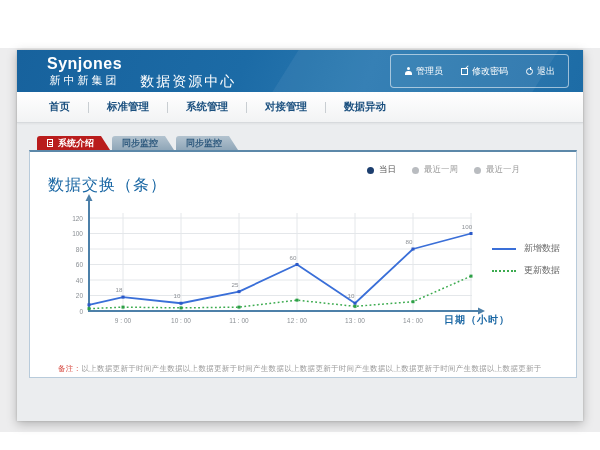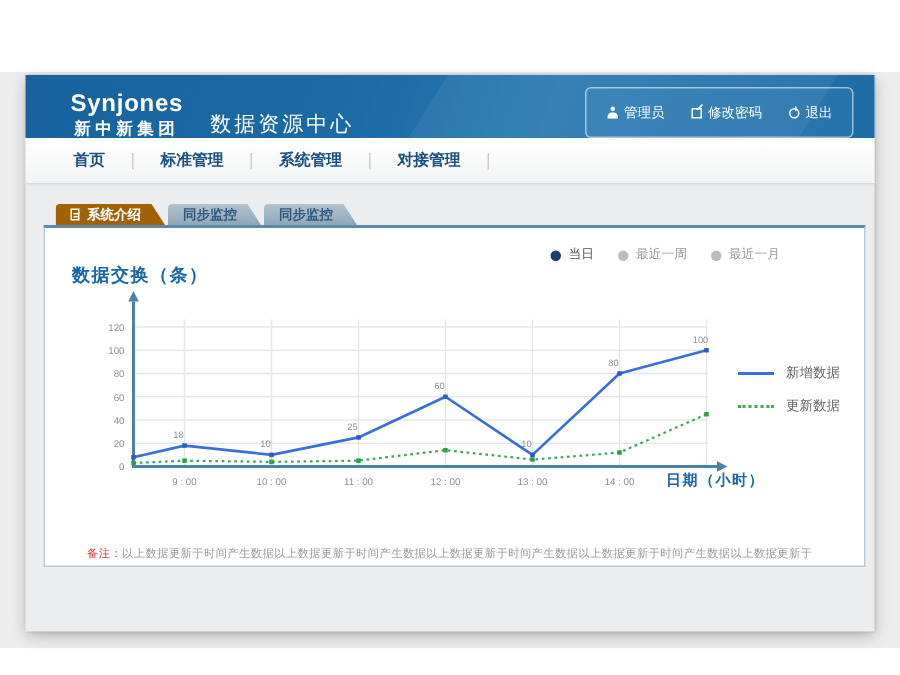--- a/index.html
+++ b/index.html
@@ -12,29 +12,29 @@
 
   .window {
     position:absolute; left:17px; top:50px; width:566px; height:371px;
     background:#ebedef; box-shadow:0 3px 10px rgba(0,0,0,.25), 0 0 2px rgba(0,0,0,.18);
   }
 
   
   .topbar {
     height:42px; position:relative; overflow:hidden;
     background:linear-gradient(110deg,#17629d 0%,#1c6ba6 40%,#2a79b1 62%,#1d6ca6 100%);
-    display:flex; align-items:flex-end;
+    display:flex; align-items:center;
   }
   .topbar::after {
     content:""; position:absolute; right:40px; top:-30px; width:260px; height:110px;
     background:rgba(255,255,255,.06); transform:skewX(-32deg); pointer-events:none;
   }
   .logo { margin-left:30px; color:#fff; text-align:center; line-height:1; }
   .logo-en { font-size:16px; font-weight:bold; letter-spacing:.5px; }
-  .logo-cn { font-size:11px; font-weight:bold; letter-spacing:3px; margin-top:3px; }
+  .logo-cn { font-size:11px; font-weight:normal; letter-spacing:3px; margin-top:3px; }
   .app-title { color:#fff; font-size:14px; letter-spacing:2px; margin-left:18px; margin-top:21px; }
 
   .userbar {
     margin-left:auto; margin-right:14px; height:32px; z-index:2;
     border:1px solid rgba(255,255,255,.55); border-radius:4px;
     display:flex; align-items:center; padding:16px 4px; background:rgba(255,255,255,.04);
   }
   .user-item { display:flex; align-items:center; color:#fff; font-size:9px; padding:0 9px; cursor:pointer; white-space:nowrap; }
   .ic { display:inline-block; margin-right:4px; position:relative; }
   .ic-user { width:8px; height:8px; }
@@ -55,38 +55,38 @@
   .nav-sep { width:1px; height:11px; background:#c9ced2; }
 
   
   .tabs { display:flex; margin:13px 0 0 20px; height:14px; }
   .tab {
     position:relative; font-size:9px; font-weight:bold; display:flex; align-items:center;
     padding:0 16px 0 10px; margin-right:2px; cursor:pointer;
     clip-path:polygon(0 0, calc(100% - 9px) 0, 100% 100%, 0 100%);
     border-top-left-radius:3px;
   }
-  .tab.active { background:#a16207; color:#fff; }
+  .tab.active { background:#b91c1c; color:#fff; }
   .tab.inactive { background:linear-gradient(#b3c3cf,#8fa6b8); color:#2f5a7e; }
   .doc-icon { width:6px; height:8px; border:1px solid #fff; margin-right:5px; position:relative; flex:0 0 auto; }
   .doc-icon::after { content:""; position:absolute; left:0.5px; top:1.5px; width:3px; height:1px; background:#fff; box-shadow:0 2px 0 #fff; }
 
   
   .card {
     position:relative; background:#fff; margin:0 6px 0 12px; height:228px;
     border:1px solid #b8cbdb; border-top:2px solid #5c88a9;
   }
 
   .radios { position:absolute; top:12px; right:56px; display:flex; gap:16px; }
   .radio-opt { display:flex; align-items:center; font-size:8.5px; color:#999; cursor:pointer; white-space:nowrap; }
   .radio-dot { width:7px; height:7px; border-radius:50%; background:#b9bcc0; margin-right:5px; }
   .radio-opt.sel .radio-dot { background:#1c3e6e; }
   .radio-opt.sel { color:#555; }
 
-  .ylab { position:absolute; left:18px; top:23px; font-size:12px; font-weight:bold; color:#1a67a4; letter-spacing:1px; }
+  .ylab { position:absolute; left:18px; top:23px; font-size:16px; font-weight:normal; color:#1a67a4; letter-spacing:1px; }
   .xlab { position:absolute; left:414px; top:161px; font-size:10px; font-weight:bold; color:#1a67a4; letter-spacing:1px; }
 
   #chart-svg { position:absolute; left:8px; top:36px; }
 
   .legendR { position:absolute; left:462px; top:90px; }
   .leg-row { display:flex; align-items:center; margin-bottom:9px; cursor:default; }
   .leg-line { width:24px; height:0; margin-right:8px; border-top-width:2px; }
   .leg-name { font-size:9px; color:#666; white-space:nowrap; }
 
   .note { position:absolute; left:28px; top:212px; right:20px; font-size:7.5px; color:#9a9a9a; letter-spacing:.3px; line-height:1.4; }
@@ -123,20 +123,21 @@
 
   <nav class="mainnav">
       <div class="nav-item">首页</div>
       <span class="nav-sep"></span>
       <div class="nav-item">标准管理</div>
       <span class="nav-sep"></span>
       <div class="nav-item">系统管理</div>
       <span class="nav-sep"></span>
       <div class="nav-item">对接管理</div>
       <span class="nav-sep"></span>
+      <div class="nav-item">数据异动</div>
     </nav>
 
   <div class="content">
     <div class="tabs">
         <div class="tab active">
           <span class="doc-icon"></span>
           <span>系统介绍</span>
         </div>
         <div class="tab inactive">
           <span>同步监控</span>

